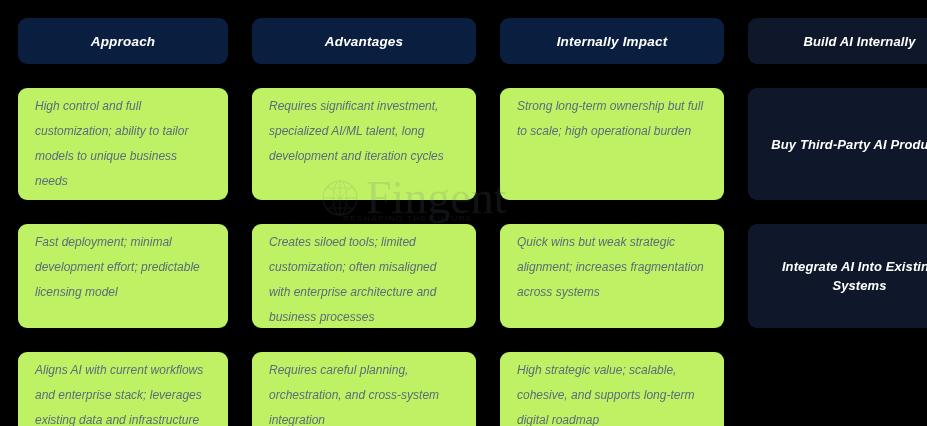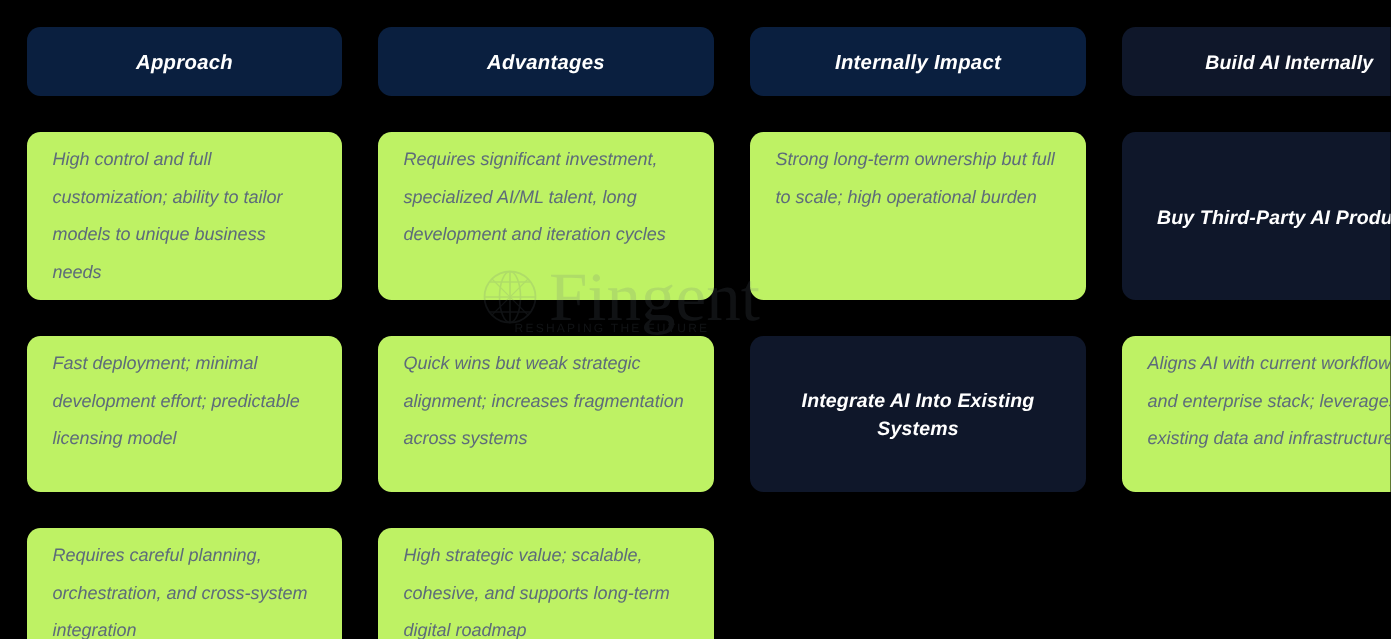--- a/index.html
+++ b/index.html
@@ -163,20 +163,23 @@
       <span class="txt">Strong long-term ownership but full to scale; high operational burden</span>
     </div>
 
     <div class="cell row-label-cell">
       <span>Buy Third-Party AI Products</span>
     </div>
     <div class="cell body-cell">
       <span class="txt">Fast deployment; minimal development effort; predictable licensing model</span>
     </div>
     <div class="cell body-cell">
+      <span class="txt">Creates siloed tools; limited customization; often misaligned with enterprise architecture and business processes</span>
+    </div>
+    <div class="cell body-cell">
       <span class="txt">Quick wins but weak strategic alignment; increases fragmentation across systems</span>
     </div>
 
     <div class="cell row-label-cell">
       <span>Integrate AI Into Existing Systems</span>
     </div>
     <div class="cell body-cell">
       <span class="txt">Aligns AI with current workflows and enterprise stack; leverages existing data and infrastructure</span>
     </div>
     <div class="cell body-cell">

